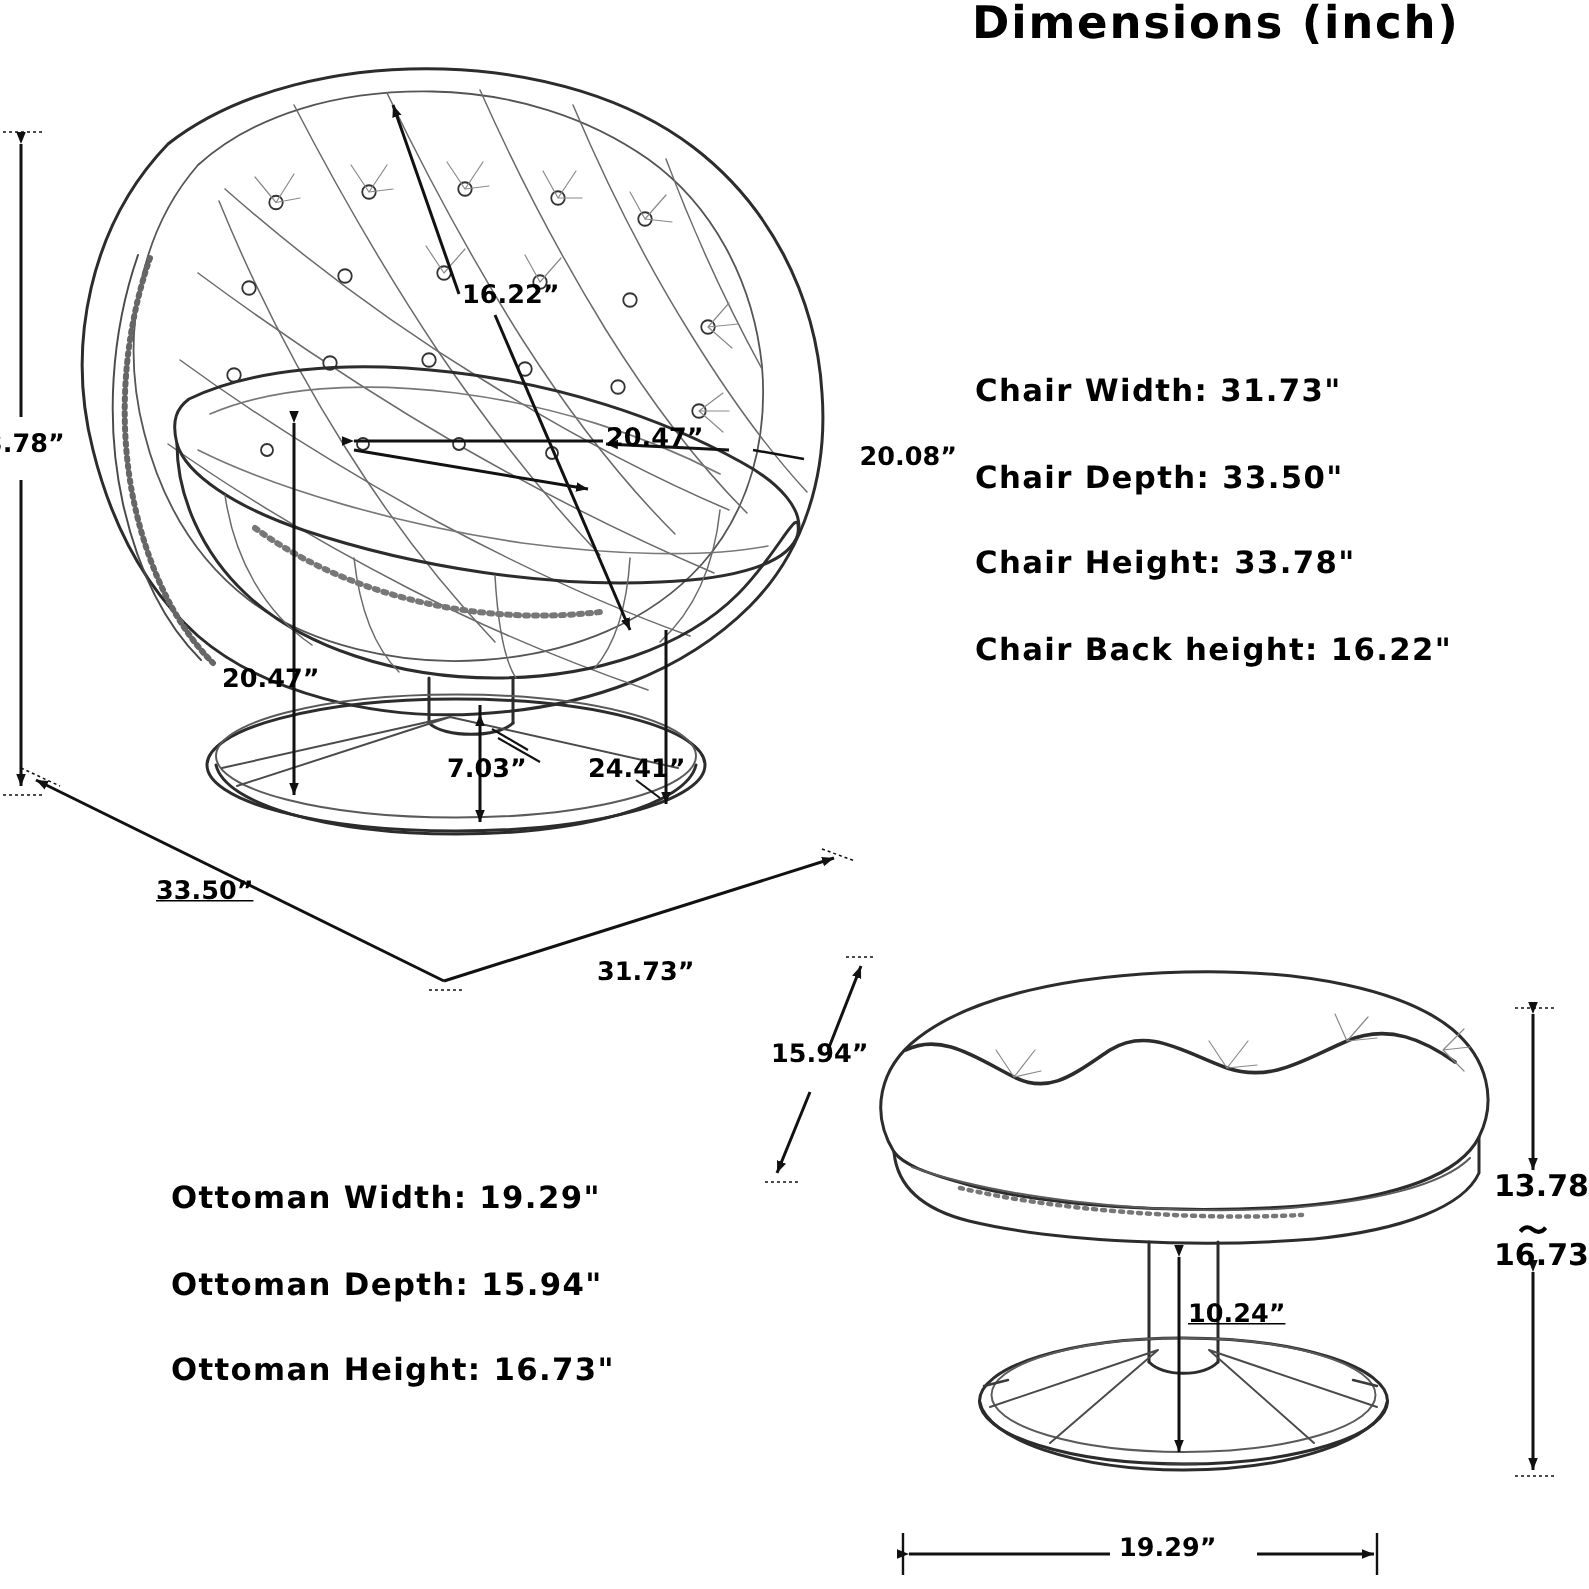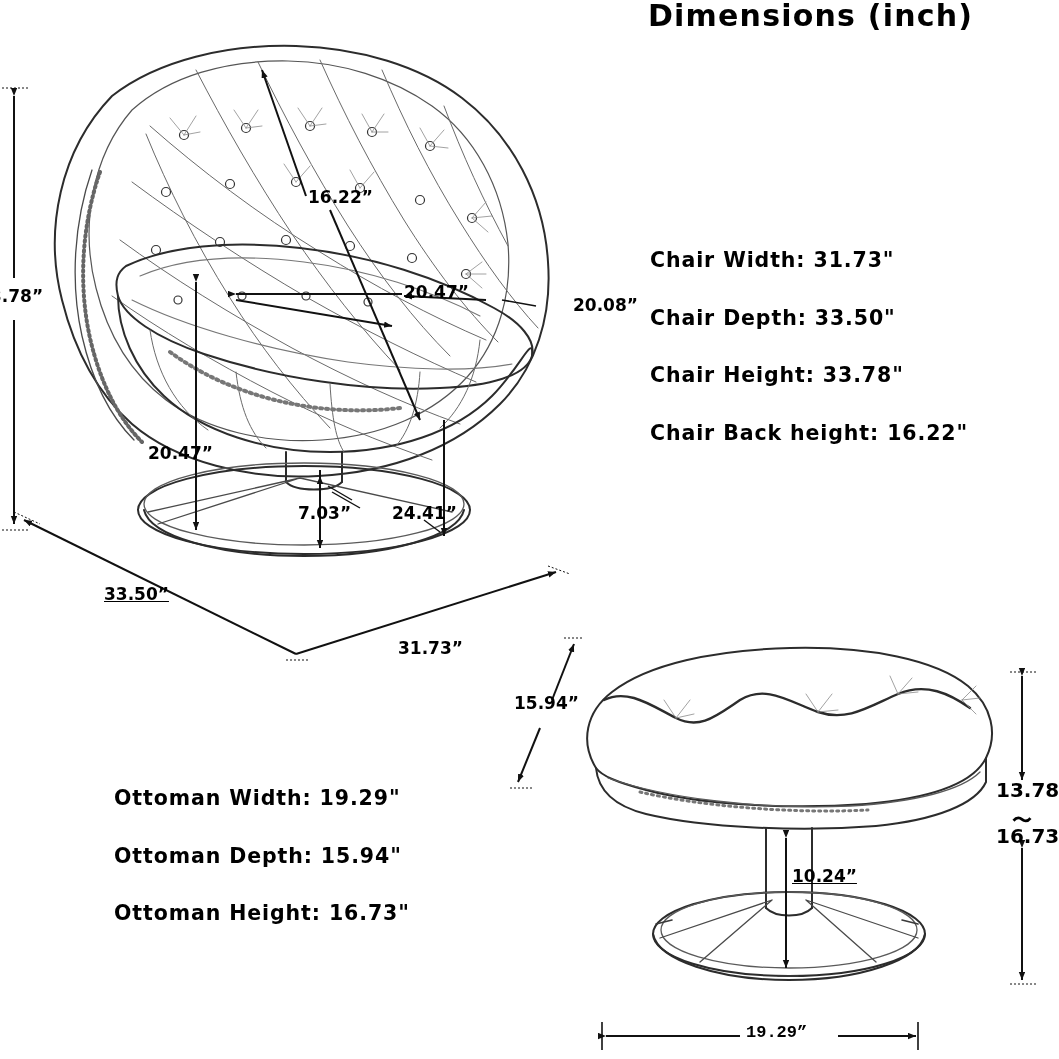--- a/index.html
+++ b/index.html
@@ -246,15 +246,15 @@
   <div class="dim" style="left:298px;  top:505px;">7.03”</div>
   <div class="dim" style="left:392px;  top:505px;">24.41”</div>
   <div class="dim" style="left:104px;  top:586px;text-decoration:underline;">33.50”</div>
   <div class="dim" style="left:398px;  top:608px;margin-top:32px;">31.73”</div>
 
   <div class="dim" style="left:514px;  top:695px;">15.94”</div>
   <div class="dim" style="left:792px;  top:868px;text-decoration:underline;">10.24”</div>
   <div class="dim tiny" style="left:996px; top:780px;">13.78”</div>
   <div class="tilde" style="left:1012px; top:807px;">〜</div>
   <div class="dim tiny" style="left:996px; top:826px;">16.73”</div>
-  <div class="dim" style="left:746px;  top:1024px;font-family:Liberation Mono, monospace;">19.29”</div>
+  <div class="dim" style="left:746px;  top:1024px;">19.29”</div>
 
 </div>
 
 </body></html>

